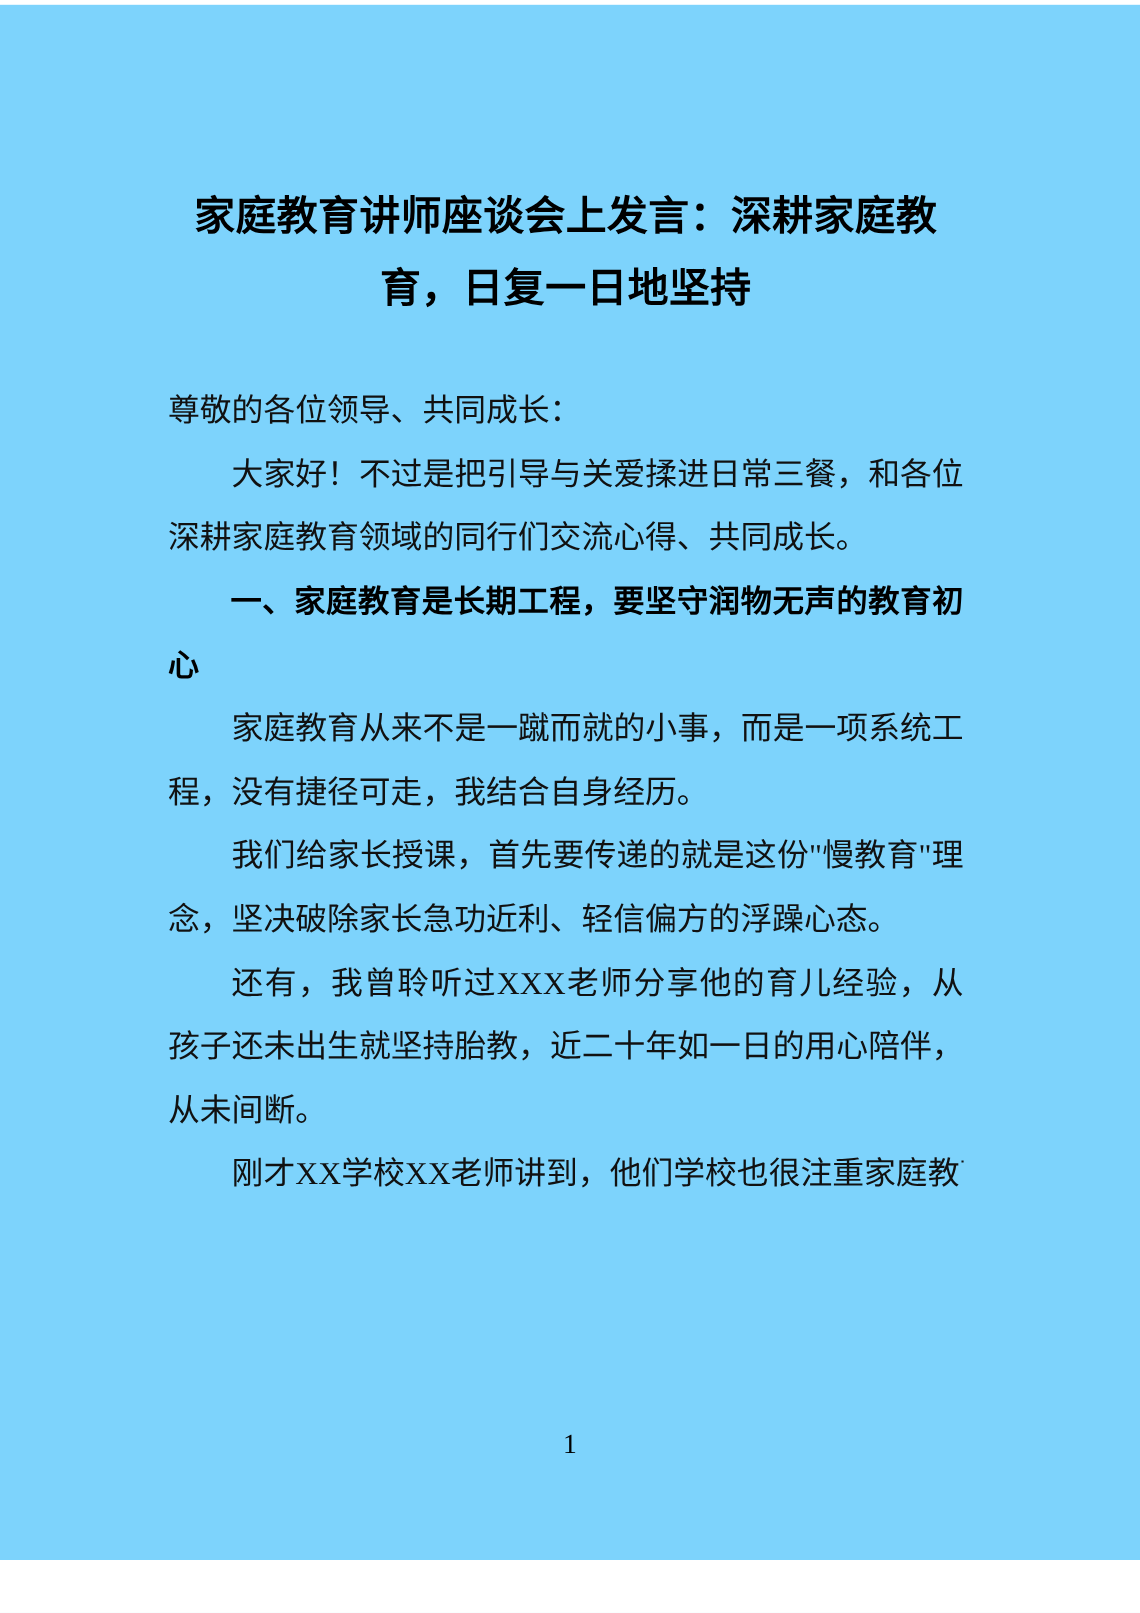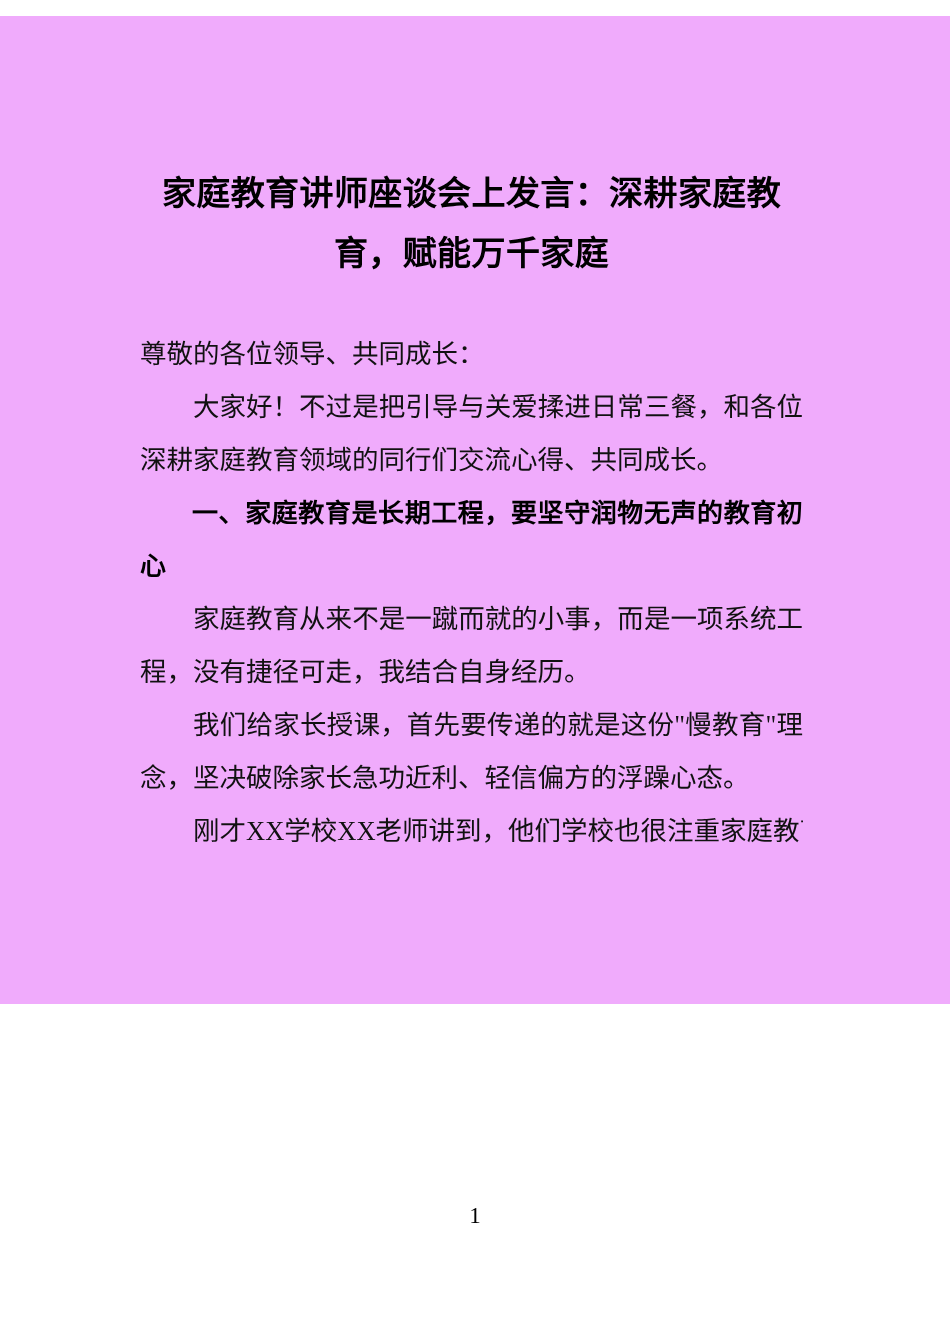--- a/index.html
+++ b/index.html
@@ -13,24 +13,24 @@
     height: 1344px;
     position: relative;
     overflow: hidden;
     font-family: "Liberation Serif", "DejaVu Serif", serif;
     color: #000000;
     -webkit-font-smoothing: antialiased;
   }
 
   .page {
     position: absolute;
-    left: 0; top: 16px;
+    left: 0; top: 4px;
     width: 950px;
-    height: 988px;
-    background: #f0abfc;
+    height: 1296px;
+    background: #7dd3fc;
   }
 
   
   .content {
     position: absolute;
     left: 140px;
     top: 148px;
     width: 663px;
   }
 
@@ -112,39 +112,40 @@
 </style>
 </head>
 <body>
 
 <div class="page">
 
   <div class="content">
 
     <h1 class="doc-title">
       <span class="tline l1">家庭教育讲师座谈会上发言：深耕家庭教</span>
-      <span class="tline l2">育，赋能万千家庭</span>
+      <span class="tline l2">育，日复一日地坚持</span>
     </h1>
 
     <div class="title-gap"></div>
 
     <div class="body-block">
 
       <p class="para noindent">尊敬的各位领导、共同成长：</p>
 
       <p class="para">大家好！不过是把引导与关爱揉进日常三餐，和各位深耕家庭教育领域的同行们交流心得、共同成长。</p>
 
 
       <p class="heading">一、家庭教育是长期工程，要坚守润物无声的教育初心</p>
 
       <p class="para">家庭教育从来不是一蹴而就的小事，而是一项系统工程，没有捷径可走，我结合自身经历。</p>
 
       <p class="para">我们给家长授课，首先要传递的就是这份"慢教育"理念，坚决破除家长急功近利、轻信偏方的浮躁心态。</p>
 
 
+      <p class="para">还有，我曾聆听过XXX老师分享他的育儿经验，从孩子还未出生就坚持胎教，近二十年如一日的用心陪伴，从未间断。</p>
 
       <p class="para clipped">刚才XX学校XX老师讲到，他们学校也很注重家庭教育</p>
 
     </div>
   </div>
 
   <div class="page-number">1</div>
 
 </div>
 

